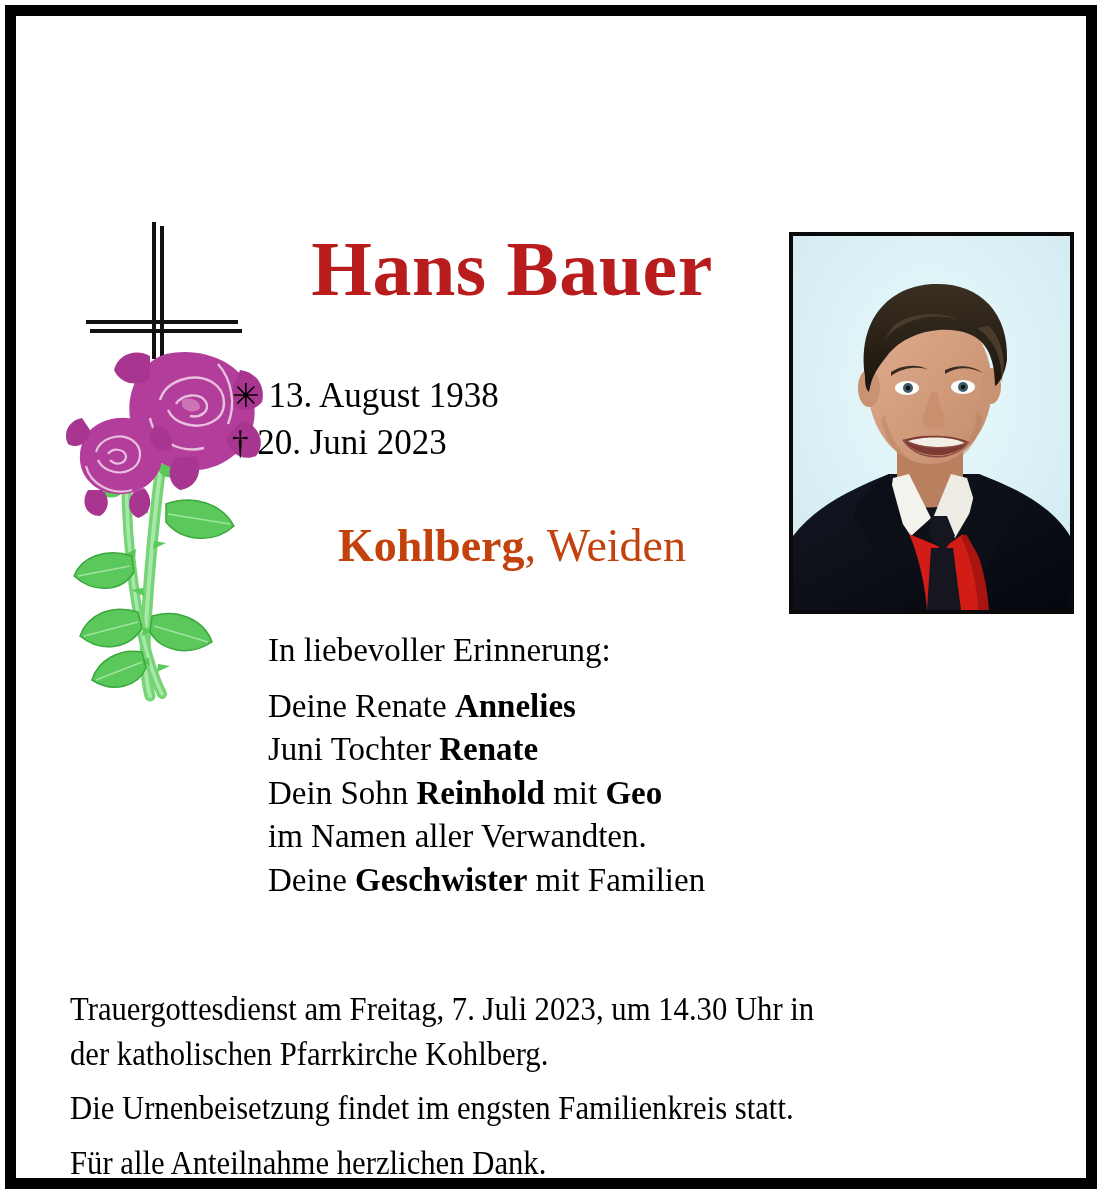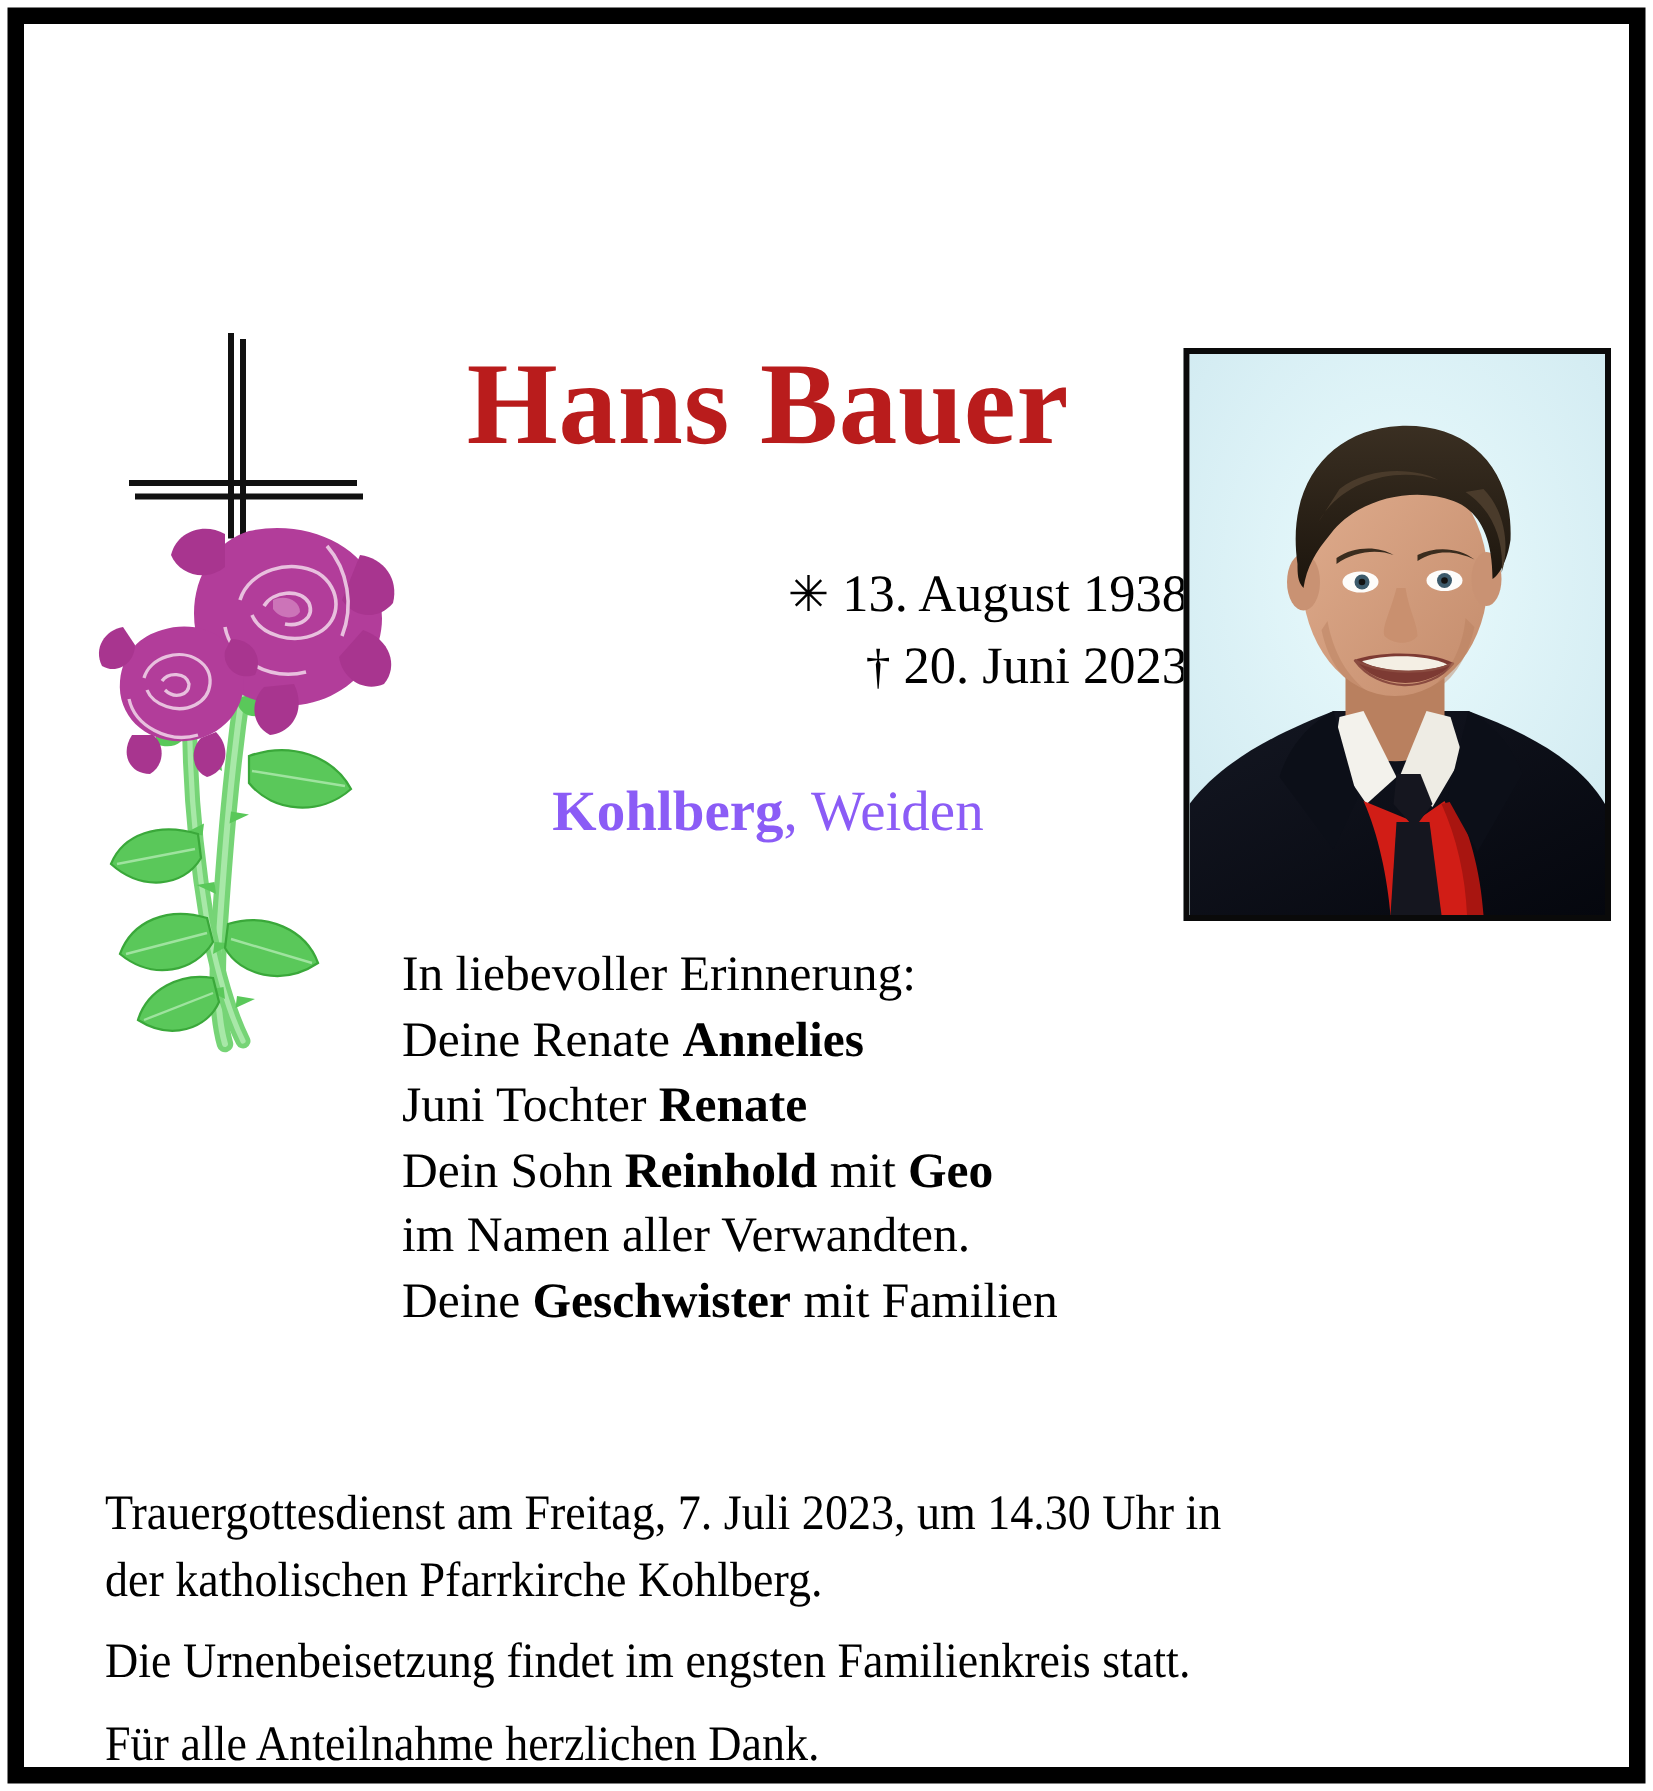--- a/index.html
+++ b/index.html
@@ -78,48 +78,48 @@
     line-height: 1;
     letter-spacing: 0.5px;
     color: #b91c1c;
   }
 
   .dates {
     position: absolute;
     left: 200px;
     top: 340px;
     width: 560px;
-    text-align: right;
+    text-align: left;
     font-size: 35px;
     line-height: 1.35;
     color: #000000;
   }
   .dates .sym { font-size: 33px; }
 
   .place {
     position: absolute;
     left: 200px;
     top: 487px;
     width: 560px;
     text-align: center;
-    font-size: 38px;
-    color: #8b5cf6;
+    font-size: 46px;
+    color: #c2410c;
   }
 
   
   .family {
     position: absolute;
     left: 236px;
     top: 597px;
     width: 700px;
     font-size: 33px;
     line-height: 1.32;
     color: #000000;
   }
-  .family .lead { }
+  .family .lead { margin-bottom: 12px; }
   .family .line { white-space: nowrap; }
 
   
   .photo {
     position: absolute;
     left: 757px;
     top: 200px;
     width: 285px;
     height: 382px;
     border: 4px solid #0a0a0a;

